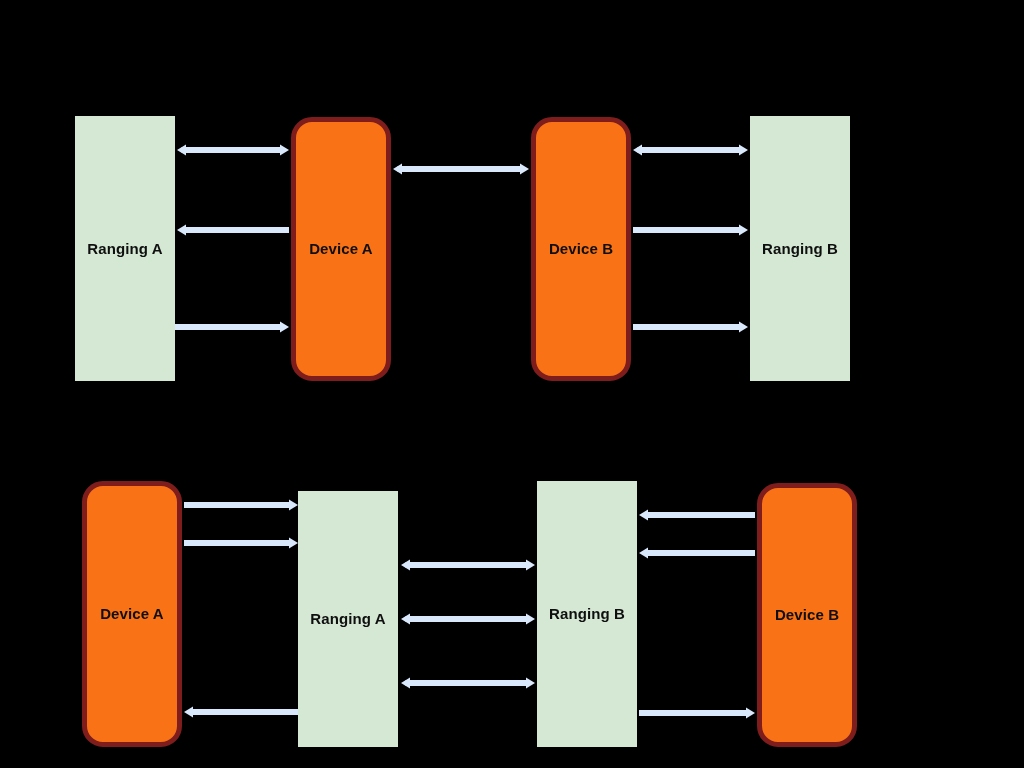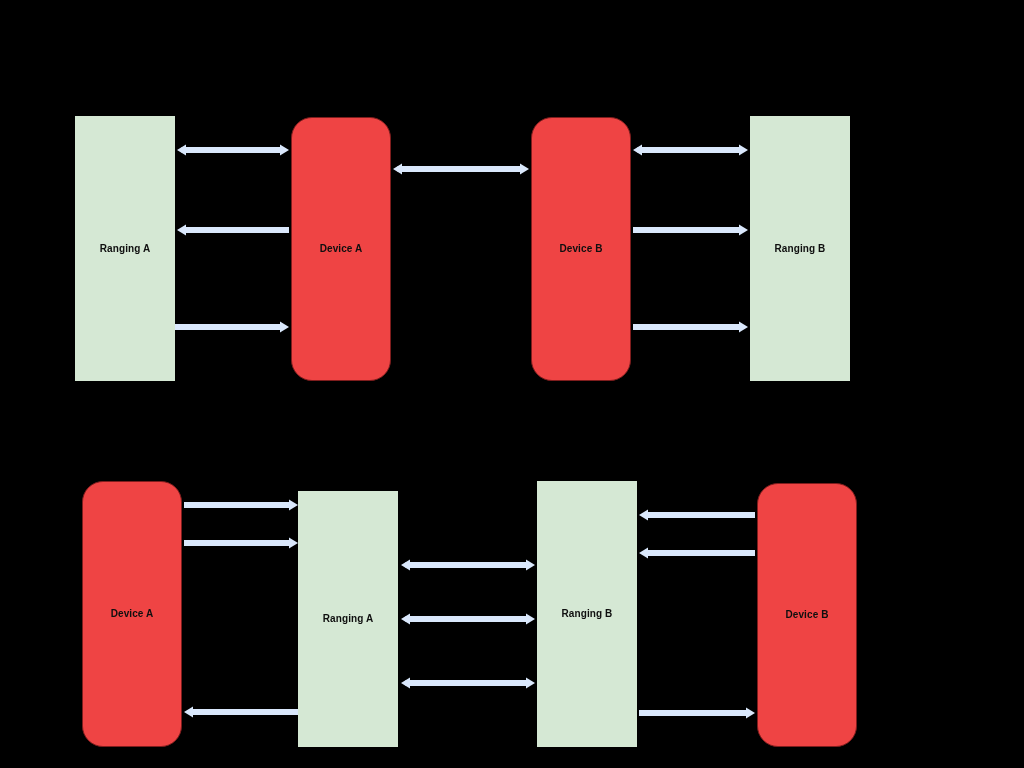--- a/index.html
+++ b/index.html
@@ -15,36 +15,36 @@
     background: #000000;
     overflow: hidden;
     font-family: "Liberation Sans", sans-serif;
   }
   .node {
     position: absolute;
     display: flex;
     align-items: center;
     justify-content: center;
     box-sizing: border-box;
-    font-size: 10px;
+    font-size: 15px;
     font-weight: bold;
     color: #0f0f0f;
     letter-spacing: 0.1px;
     text-align: center;
     line-height: 1.2;
     z-index: 2;
   }
   .node-green {
     background: #d5e8d4;
     border: 1px solid #d5e8d4;
     border-radius: 0;
   }
   .node-blue {
-    background: #ef4444;
-    border: 1px solid #7f1d1d;
+    background: #f97316;
+    border: 5px solid #7f1d1d;
     border-radius: 21px;
   }
   .node-label {
     pointer-events: none;
     display: block;
   }
   .edge {
     position: absolute;
     z-index: 1;
     overflow: visible;

